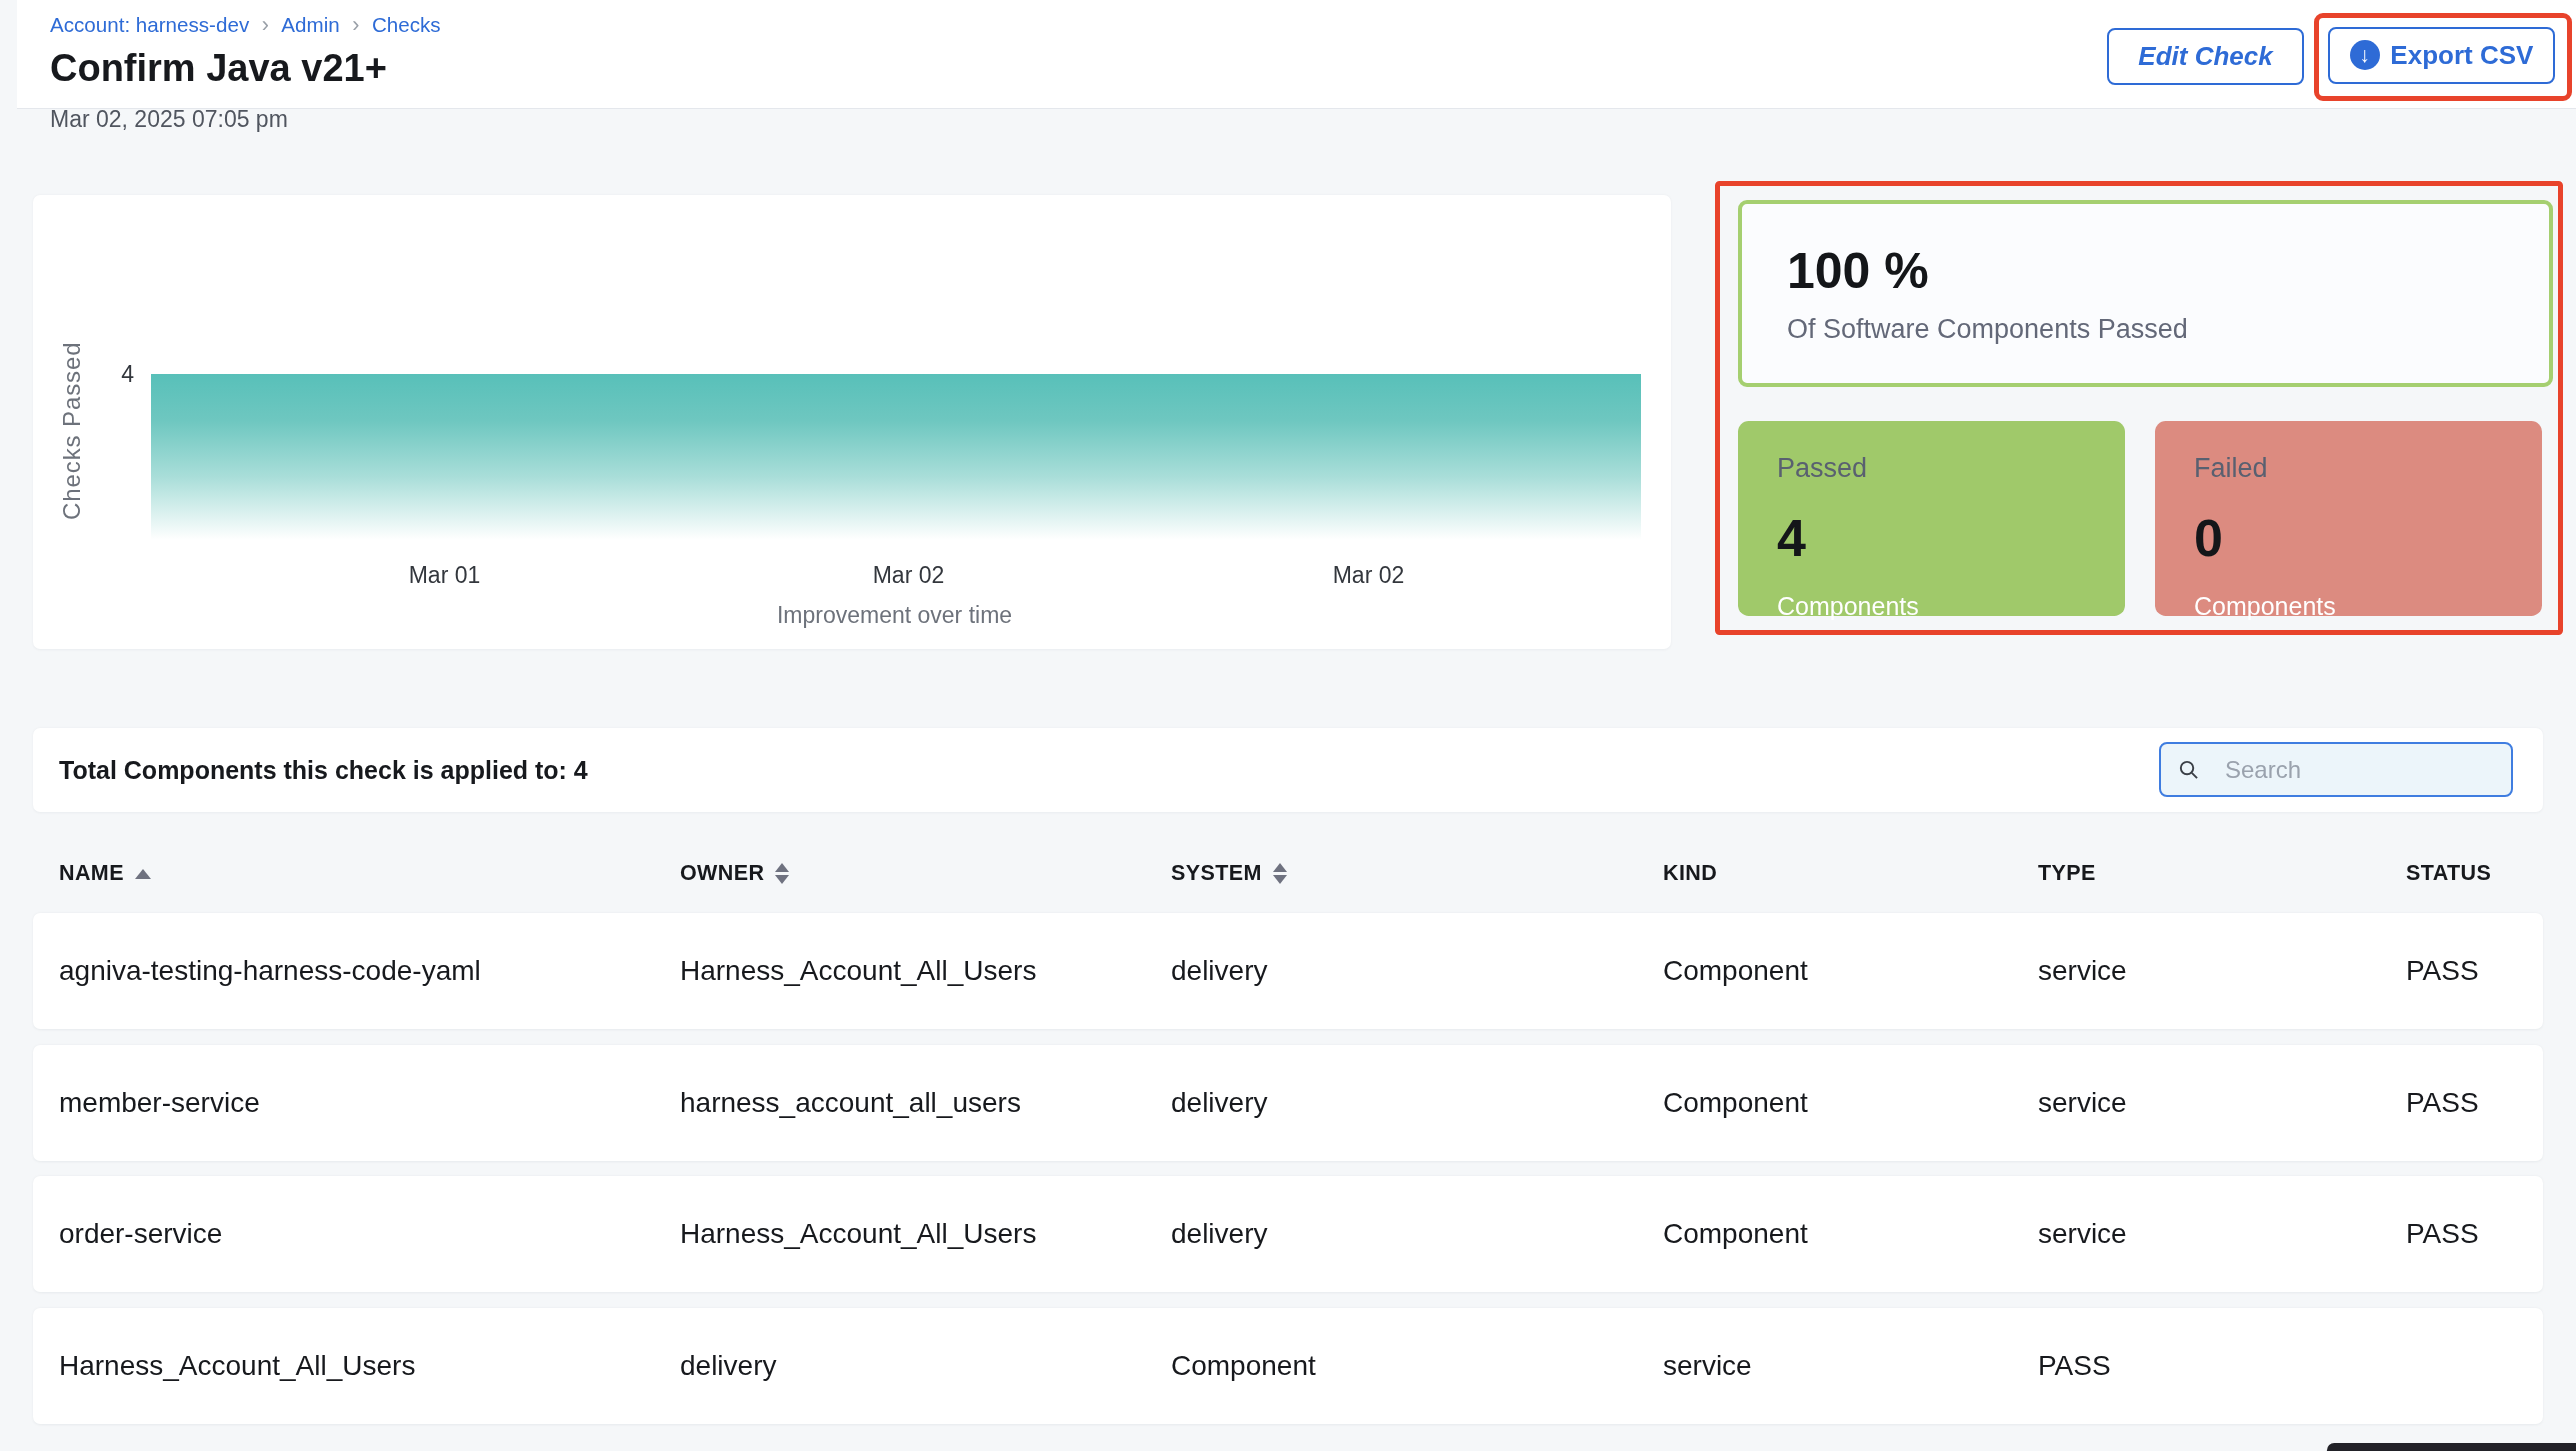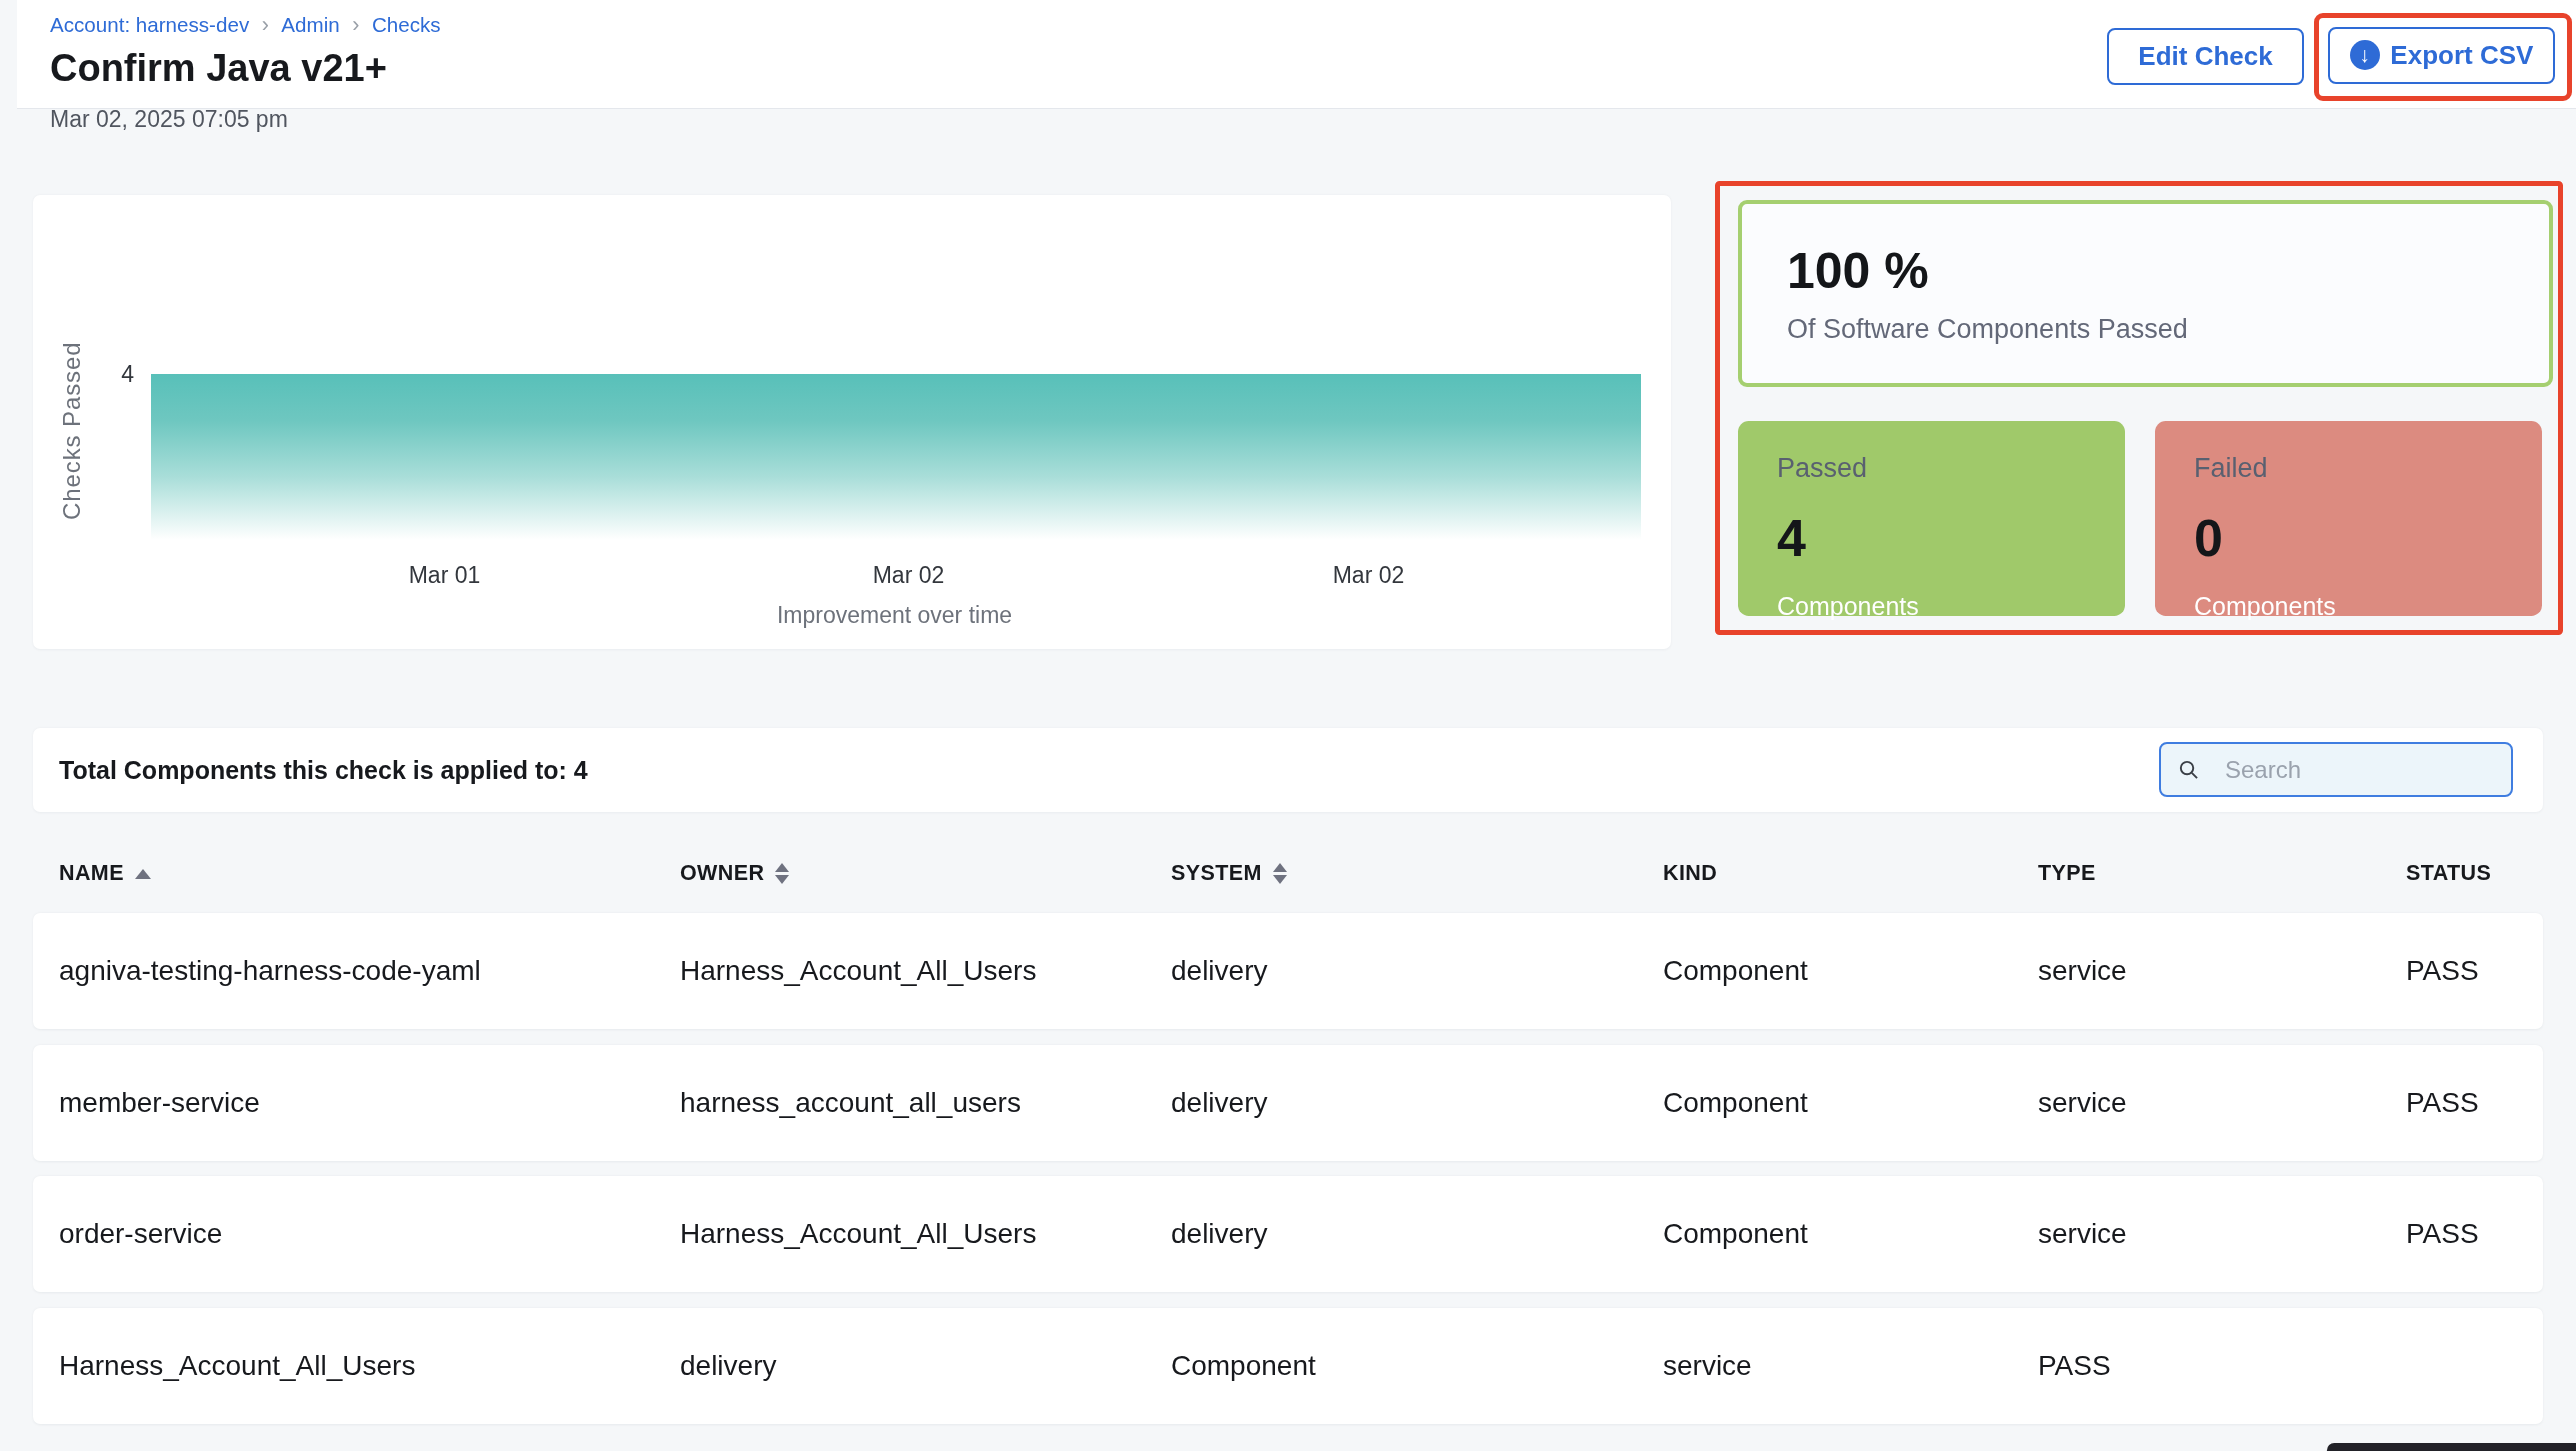--- a/index.html
+++ b/index.html
@@ -18,21 +18,21 @@
   .breadcrumb a { color:#2e6bd6; text-decoration:none; cursor:pointer; }
   .crumb-sep { color:#9aa0a8; font-size:21.5px; }
   .page-title { position:absolute; left:33px; top:47px; font-size:38px; font-weight:700; color:#17191d; }
   .page-date { position:absolute; left:33px; top:106px; font-size:23px; color:#50555f; }
 
   .btn {
     display:flex; align-items:center; justify-content:center; gap:10.7px;
     background:#ffffff; border:2.7px solid #2e6bd6; border-radius:8px;
     color:#2e6bd6; font-size:26px; font-weight:700; cursor:pointer; white-space:nowrap;
   }
-  .btn-edit { position:absolute; left:2090px; top:28px; width:197px; height:57px; }
+  .btn-edit { position:absolute; left:2090px; top:28px; width:197px; height:57px;font-style:italic; }
   .export-annotation {
     position:absolute; left:2297px; top:12.5px; width:258px; height:88px;
     border:5.4px solid #e8432b; border-radius:9px;
   }
   .btn-export { position:absolute; left:9px; top:9px; width:227px; height:57px; }
   .dl-icon {
     width:30px; height:30px; border-radius:50%; background:#2e6bd6; color:#ffffff;
     display:flex; align-items:center; justify-content:center; font-size:21.5px; font-weight:700;
   }
 

